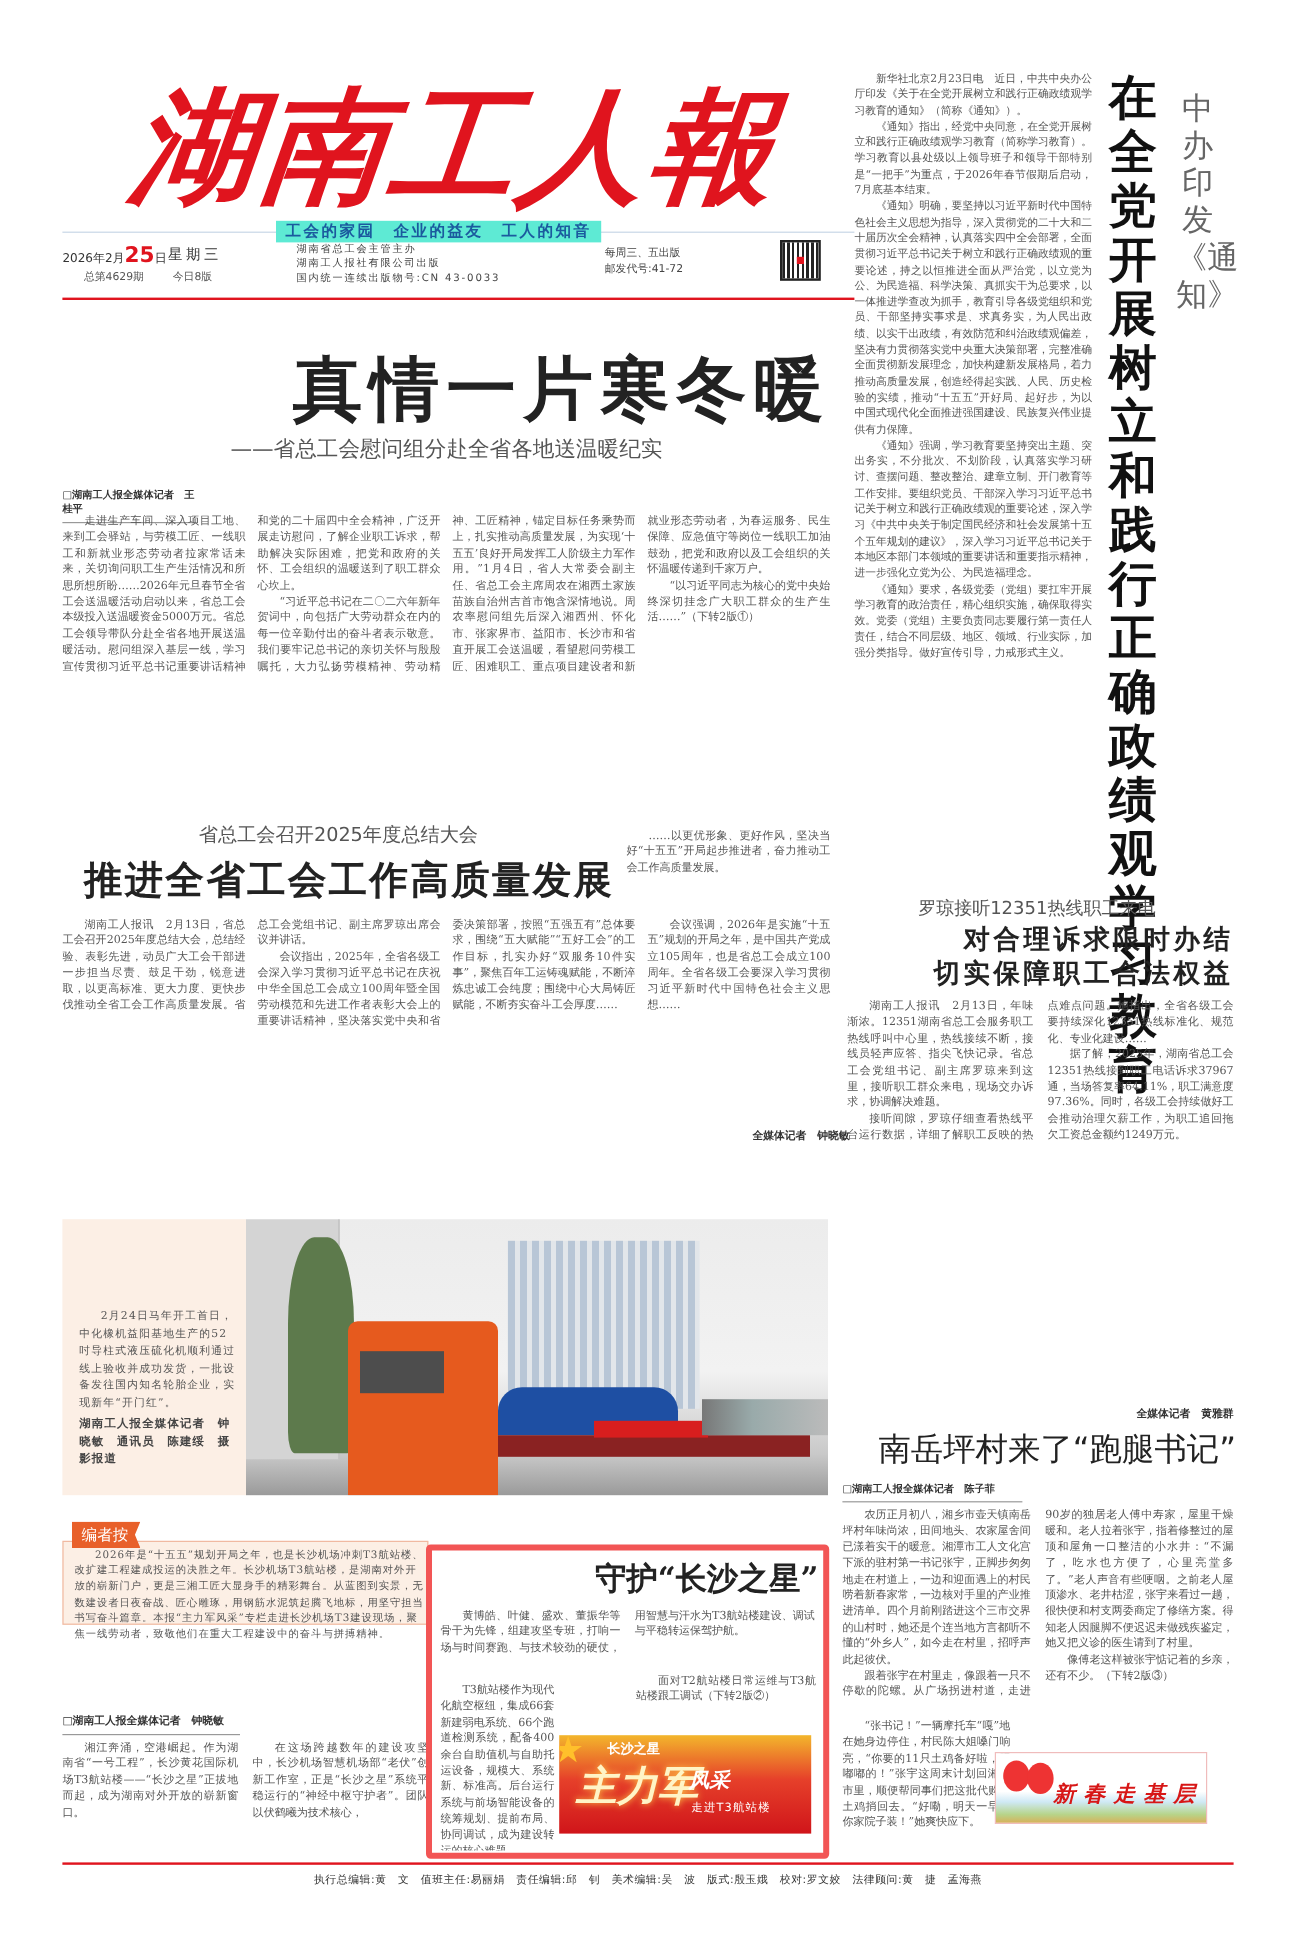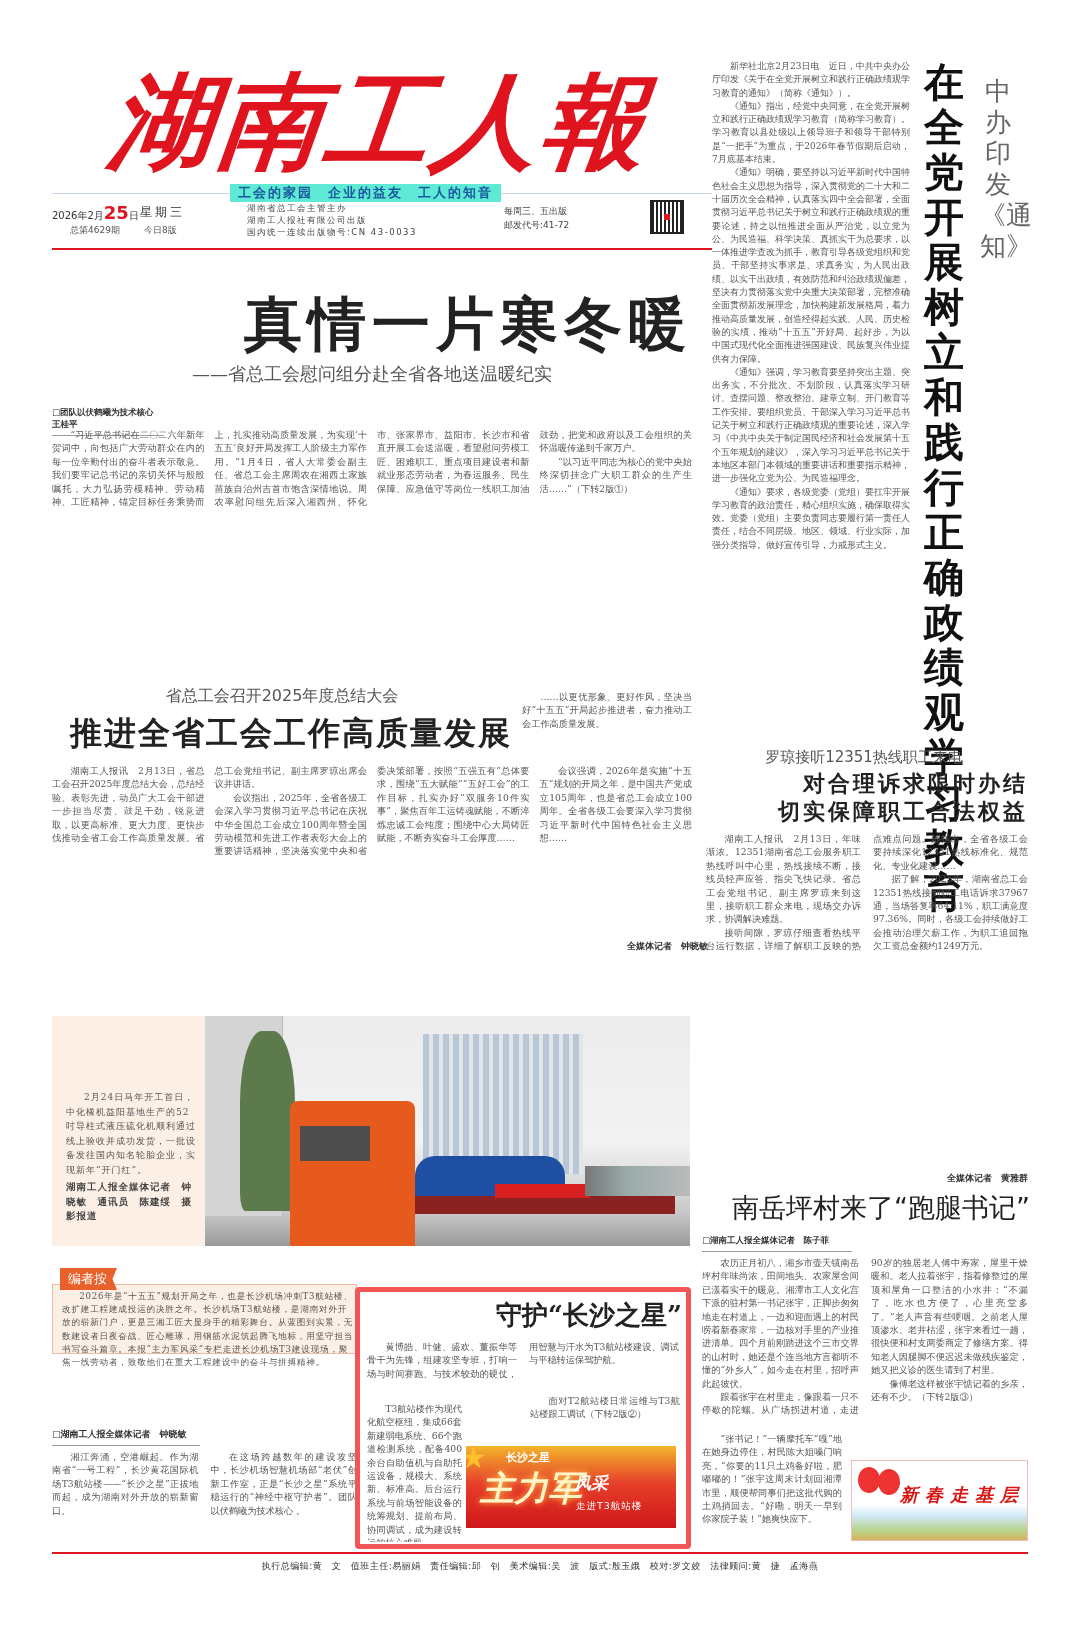--- a/index.html
+++ b/index.html
@@ -42,21 +42,21 @@
 .editor-box{left:52px;top:1284px;width:305px;height:70px;background:#fcefe5;border:1px solid #f0b9a1}
 .editor-tag{left:60px;top:1268px;padding:2px 10px 2px 8px;background:#e8602a;color:#fff;font-family:"DejaVu Sans",sans-serif;font-size:13px;clip-path:polygon(0 0,100% 0,92% 50%,100% 100%,0 100%)}
 .editor-text{left:62px;top:1290px;width:292px;font-size:8.6px;line-height:13.2px;color:#555;text-indent:2em;letter-spacing:.8px}
 .red-frame{left:355px;top:1287px;width:336px;height:262px;border:5px solid #f25555;border-radius:4px}
 .banner-ad{left:466px;top:1446px;width:210px;height:82px;background:linear-gradient(180deg,#f3b62c 0%,#e6402a 45%,#d0151a 100%);overflow:hidden}
 .banner-ad .t1{position:absolute;left:40px;top:4px;color:#fff;font-family:"DejaVu Sans",sans-serif;font-weight:bold;font-size:11px}
 .banner-ad .t2{position:absolute;left:14px;top:20px;color:#fff4c6;font-family:"DejaVu Serif",serif;font-weight:bold;font-style:italic;font-size:34px;text-shadow:0 0 6px #ffcf4a}
 .banner-ad .t3{position:absolute;left:108px;top:26px;color:#fff;font-family:"DejaVu Serif",serif;font-weight:bold;font-style:italic;font-size:17px}
 .banner-ad .t4{position:absolute;left:110px;top:54px;color:#fff;font-family:"DejaVu Sans",sans-serif;font-size:9.5px;letter-spacing:1px}
 .banner-ad .star{position:absolute;left:-6px;top:-6px;color:#ffc02b;font-size:30px}
-.spring-box{left:851px;top:1460px;width:177px;height:81px;border:1px solid #f0bcbc;background:linear-gradient(180deg,#fff 55%,#cfe9f5 70%,#b7d48a 88%,#d8b15a 100%)}
+.spring-box{left:829px;top:1460px;width:177px;height:60px;border:1px solid #f0bcbc;background:linear-gradient(180deg,#fff 55%,#cfe9f5 70%,#b7d48a 88%,#d8b15a 100%)}
 .spring-box .lantern{position:absolute;top:6px;width:22px;height:26px;background:#e33;border-radius:50%}
 .spring-box .title{position:absolute;left:48px;top:22px;color:#d71616;font-family:"DejaVu Serif",serif;font-weight:bold;font-size:18px;letter-spacing:7px;font-style:italic}
 .bottom-rule{left:52px;top:1552px;width:976px;height:2px;background:#e0141e}
 .credits{left:52px;top:1560px;width:976px;text-align:center;font-family:"DejaVu Sans",sans-serif;font-size:9px;color:#333;letter-spacing:.5px}
 </style>
 </head>
 <body>
 
 <div class="abs masthead-title">湖南工人報</div>
 <div class="abs slogan-line"></div>
@@ -87,22 +87,23 @@
   <p class="body-text" style="font-size:9px;line-height:13.3px">《通知》指出，经党中央同意，在全党开展树立和践行正确政绩观学习教育（简称学习教育）。学习教育以县处级以上领导班子和领导干部特别是“一把手”为重点，于2026年春节假期后启动，7月底基本结束。</p>
   <p class="body-text" style="font-size:9px;line-height:13.3px">《通知》明确，要坚持以习近平新时代中国特色社会主义思想为指导，深入贯彻党的二十大和二十届历次全会精神，认真落实四中全会部署，全面贯彻习近平总书记关于树立和践行正确政绩观的重要论述，持之以恒推进全面从严治党，以立党为公、为民造福、科学决策、真抓实干为总要求，以一体推进学查改为抓手，教育引导各级党组织和党员、干部坚持实事求是、求真务实，为人民出政绩、以实干出政绩，有效防范和纠治政绩观偏差，坚决有力贯彻落实党中央重大决策部署，完整准确全面贯彻新发展理念，加快构建新发展格局，着力推动高质量发展，创造经得起实践、人民、历史检验的实绩，推动“十五五”开好局、起好步，为以中国式现代化全面推进强国建设、民族复兴伟业提供有力保障。</p>
   <p class="body-text" style="font-size:9px;line-height:13.3px">《通知》强调，学习教育要坚持突出主题、突出务实，不分批次、不划阶段，认真落实学习研讨、查摆问题、整改整治、建章立制、开门教育等工作安排。要组织党员、干部深入学习习近平总书记关于树立和践行正确政绩观的重要论述，深入学习《中共中央关于制定国民经济和社会发展第十五个五年规划的建议》，深入学习习近平总书记关于本地区本部门本领域的重要讲话和重要指示精神，进一步强化立党为公、为民造福理念。</p>
   <p class="body-text" style="font-size:9px;line-height:13.3px">《通知》要求，各级党委（党组）要扛牢开展学习教育的政治责任，精心组织实施，确保取得实效。党委（党组）主要负责同志要履行第一责任人责任，结合不同层级、地区、领域、行业实际，加强分类指导。做好宣传引导，力戒形式主义。</p>
 </div>
 <div class="abs vert-main">在全党开展树立和践行正确政绩观学习教育</div>
 <div class="abs vert-sub">中办印发《通知》</div>
 
 <div class="abs headline" style="left:52px;top:292px;width:640px;font-size:58px;line-height:64px;letter-spacing:6px">真情一片寒冬暖</div>
 <div class="abs kicker" style="left:52px;top:362px;width:640px;font-size:18px;font-family:'DejaVu Sans',sans-serif">——省总工会慰问组分赴全省各地送温暖纪实</div>
-<div class="abs byline" style="left:52px;top:407px;width:112px;font-size:8.5px">□团队以伏鹤曦为技术核心　王桂平</div>
+<div class="abs byline" style="left:52px;top:407px;width:112px;font-size:8.5px">□湖南工人报全媒体记者　王桂平</div>
 <div class="abs" style="left:52px;top:428px;width:640px;column-count:4;column-gap:10px;height:232px;overflow:hidden">
+  <p class="body-text">走进生产车间、深入项目工地、来到工会驿站，与劳模工匠、一线职工和新就业形态劳动者拉家常话未来，关切询问职工生产生活情况和所思所想所盼……2026年元旦春节全省工会送温暖活动启动以来，省总工会本级投入送温暖资金5000万元。省总工会领导带队分赴全省各地开展送温暖活动。慰问组深入基层一线，学习宣传贯彻习近平总书记重要讲话精神和党的二十届四中全会精神，广泛开展走访慰问，了解企业职工诉求，帮助解决实际困难，把党和政府的关怀、工会组织的温暖送到了职工群众心坎上。</p>
   <p class="body-text">“习近平总书记在二〇二六年新年贺词中，向包括广大劳动群众在内的每一位辛勤付出的奋斗者表示敬意。我们要牢记总书记的亲切关怀与殷殷嘱托，大力弘扬劳模精神、劳动精神、工匠精神，锚定目标任务乘势而上，扎实推动高质量发展，为实现‘十五五’良好开局发挥工人阶级主力军作用。”1月4日，省人大常委会副主任、省总工会主席周农在湘西土家族苗族自治州吉首市饱含深情地说。周农率慰问组先后深入湘西州、怀化市、张家界市、益阳市、长沙市和省直开展工会送温暖，看望慰问劳模工匠、困难职工、重点项目建设者和新就业形态劳动者，为春运服务、民生保障、应急值守等岗位一线职工加油鼓劲，把党和政府以及工会组织的关怀温暖传递到千家万户。</p>
   <p class="body-text">“以习近平同志为核心的党中央始终深切挂念广大职工群众的生产生活……”（下转2版①）</p>
 </div>
 
 <div class="abs kicker" style="left:52px;top:686px;width:460px;font-size:16px">省总工会召开2025年度总结大会</div>
 <div class="abs headline" style="left:52px;top:712px;width:460px;font-size:32px;line-height:42px;letter-spacing:2px">推进全省工会工作高质量发展</div>
 <div class="abs" style="left:52px;top:764px;width:640px;column-count:4;column-gap:10px;height:180px;overflow:hidden">
   <p class="body-text">湖南工人报讯　2月13日，省总工会召开2025年度总结大会，总结经验、表彰先进，动员广大工会干部进一步担当尽责、鼓足干劲，锐意进取，以更高标准、更大力度、更快步伐推动全省工会工作高质量发展。省总工会党组书记、副主席罗琼出席会议并讲话。</p>
   <p class="body-text">会议指出，2025年，全省各级工会深入学习贯彻习近平总书记在庆祝中华全国总工会成立100周年暨全国劳动模范和先进工作者表彰大会上的重要讲话精神，坚决落实党中央和省委决策部署，按照“五强五有”总体要求，围绕“五大赋能”“五好工会”的工作目标，扎实办好“双服务10件实事”，聚焦百年工运铸魂赋能，不断淬炼忠诚工会纯度；围绕中心大局铸匠赋能，不断夯实奋斗工会厚度……</p>
   <p class="body-text">会议强调，2026年是实施“十五五”规划的开局之年，是中国共产党成立105周年，也是省总工会成立100周年。全省各级工会要深入学习贯彻习近平新时代中国特色社会主义思想……</p>

